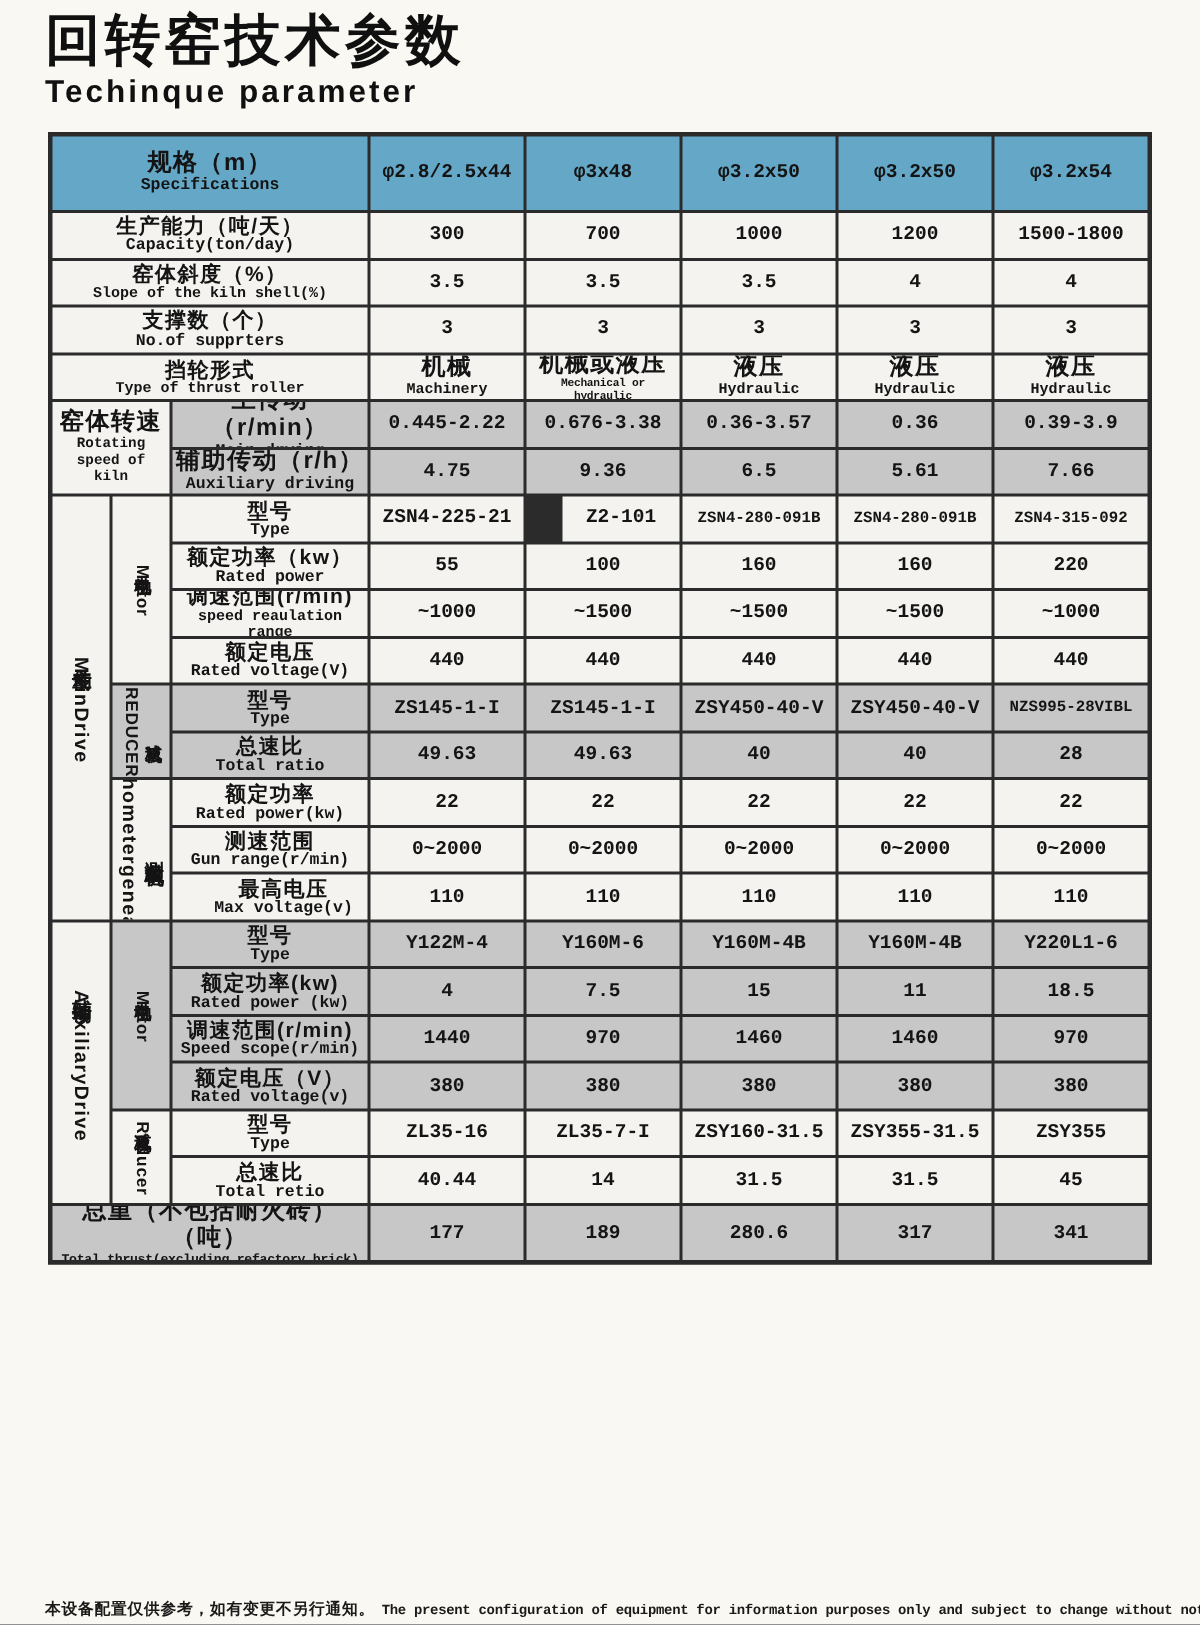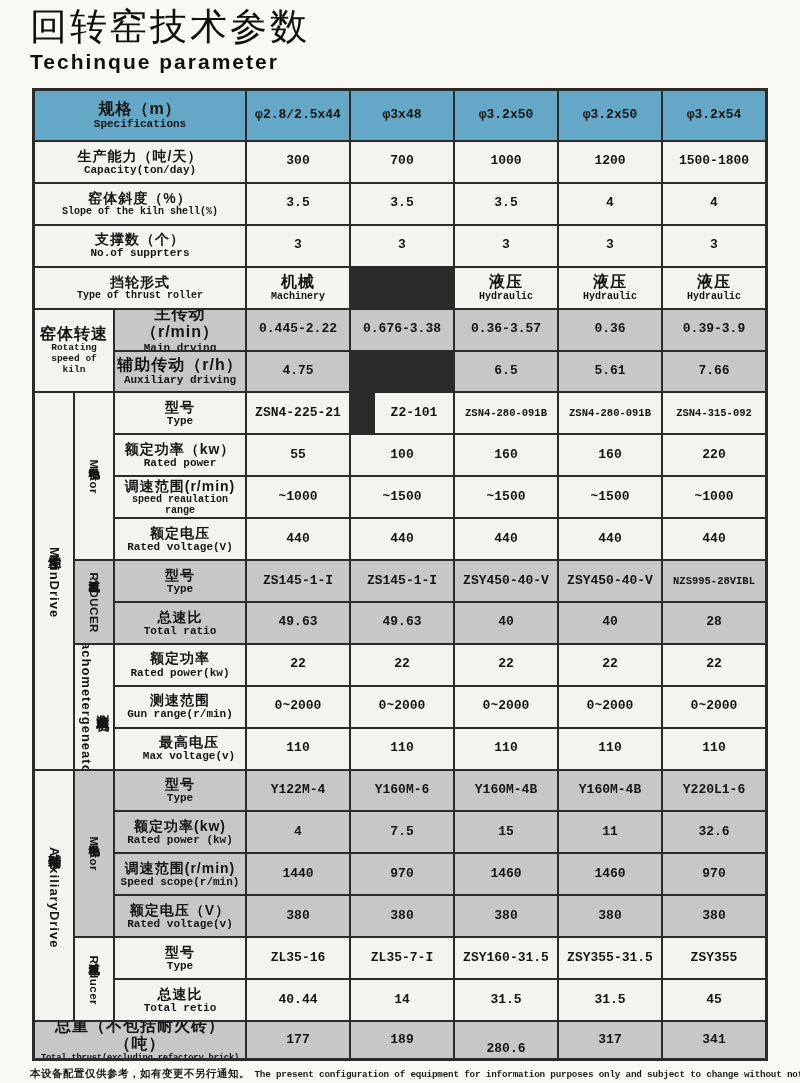--- a/index.html
+++ b/index.html
@@ -8,25 +8,25 @@
   }
   *{box-sizing:border-box; margin:0; padding:0;}
   html,body{width:800px;}
   body{
     width:800px; height:1083px; position:relative;
     background:var(--page); color:var(--ink);
     font-family:"Liberation Sans","DejaVu Sans",sans-serif;
     overflow:hidden;
   }
   .title-block{position:absolute; left:30px; top:8px;}
-  .title-zh{font-size:37px; font-weight:400; letter-spacing:3px; line-height:1.05; color:#101010;}
+  .title-zh{font-size:37px; font-weight:700; letter-spacing:3px; line-height:1.05; color:#101010;}
   .title-en{font-size:21px; font-weight:800; letter-spacing:2px; margin-top:3px; color:#101010;}
 
   .tbl{
-    position:absolute; left:32px; top:88px; width:736px; height:973px;
+    position:absolute; left:32px; top:88px; width:736px; height:755px;
     display:grid;
     grid-template-columns:38px 38px 130px repeat(5,1fr);
     grid-template-rows:49px repeat(21,1fr) 36px;
     gap:2px; background:var(--line);
     border:3px solid var(--line);
   }
   .cell{
     background:var(--white-cell);
     display:flex; flex-direction:column; align-items:center; justify-content:center;
     text-align:center; overflow:hidden; padding:1px 2px; line-height:1.15;
@@ -148,20 +148,24 @@
       <span class="val">3</span>
     </div>
     <div class="cell" style="grid-area: 5 / 1 / auto / span 3;">
       <span class="zh">挡轮形式</span>
       <span class="en en-sm">Type of thrust roller</span>
     </div>
     <div class="cell" style="grid-area: 5 / 4;">
       <span class="zh zh-sm">机械</span>
       <span class="en en-sm">Machinery</span>
     </div>
+    <div class="cell" style="grid-area: 5 / 5;">
+      <span class="zh zh-sm">机械或液压</span>
+      <span class="en en-xxs">Mechanical or hydraulic</span>
+    </div>
     <div class="cell" style="grid-area: 5 / 6;">
       <span class="zh zh-sm">液压</span>
       <span class="en en-sm">Hydraulic</span>
     </div>
     <div class="cell" style="grid-area: 5 / 7;">
       <span class="zh zh-sm">液压</span>
       <span class="en en-sm">Hydraulic</span>
     </div>
     <div class="cell" style="grid-area: 5 / 8;">
       <span class="zh zh-sm">液压</span>
@@ -191,20 +195,23 @@
     <div class="cell gray" style="grid-area: 6 / 8;">
       <span class="val">0.39-3.9</span>
     </div>
     <div class="cell gray" style="grid-area: 7 / 3;">
       <span class="zh zh-sm">辅助传动（r/h）</span>
       <span class="en ">Auxiliary driving</span>
     </div>
     <div class="cell gray" style="grid-area: 7 / 4; align-items: center;">
       <span class="val">4.75</span>
     </div>
+    <div class="cell gray" style="grid-area: 7 / 5;">
+      <span class="val">9.36</span>
+    </div>
     <div class="cell gray" style="grid-area: 7 / 6;">
       <span class="val">6.5</span>
     </div>
     <div class="cell gray" style="grid-area: 7 / 7;">
       <span class="val">5.61</span>
     </div>
     <div class="cell gray" style="grid-area: 7 / 8;">
       <span class="val">7.66</span>
     </div>
     <div class="cell vert-cell" style="grid-area: 8 / 1 / span 9;">
@@ -426,21 +433,21 @@
     <div class="cell gray" style="grid-area: 18 / 5;">
       <span class="val">7.5</span>
     </div>
     <div class="cell gray" style="grid-area: 18 / 6;">
       <span class="val">15</span>
     </div>
     <div class="cell gray" style="grid-area: 18 / 7;">
       <span class="val">11</span>
     </div>
     <div class="cell gray" style="grid-area: 18 / 8;">
-      <span class="val">32.6</span>
+      <span class="val">18.5</span>
     </div>
     <div class="cell gray" style="grid-area: 19 / 3;">
       <span class="zh">调速范围(r/min)</span>
       <span class="en ">Speed scope(r/min)</span>
     </div>
     <div class="cell gray" style="grid-area: 19 / 4;">
       <span class="val">1440</span>
     </div>
     <div class="cell gray" style="grid-area: 19 / 5;">
       <span class="val">970</span>
@@ -517,21 +524,21 @@
     <div class="cell gray" style="grid-area: 23 / 1 / auto / span 3;">
       <span class="zh zh-sm">总重（不包括耐火砖）（吨）</span>
       <span class="en en-xs">Total thrust(excluding refactory brick)</span>
     </div>
     <div class="cell gray" style="grid-area: 23 / 4;">
       <span class="val">177</span>
     </div>
     <div class="cell gray" style="grid-area: 23 / 5;">
       <span class="val">189</span>
     </div>
-    <div class="cell gray" style="grid-area: 23 / 6; justify-content: flex-end;">
+    <div class="cell gray" style="grid-area: 23 / 6;">
       <span class="val">280.6</span>
     </div>
     <div class="cell gray" style="grid-area: 23 / 7;">
       <span class="val">317</span>
     </div>
     <div class="cell gray" style="grid-area: 23 / 8;">
       <span class="val">341</span>
     </div>
   </div>
 

